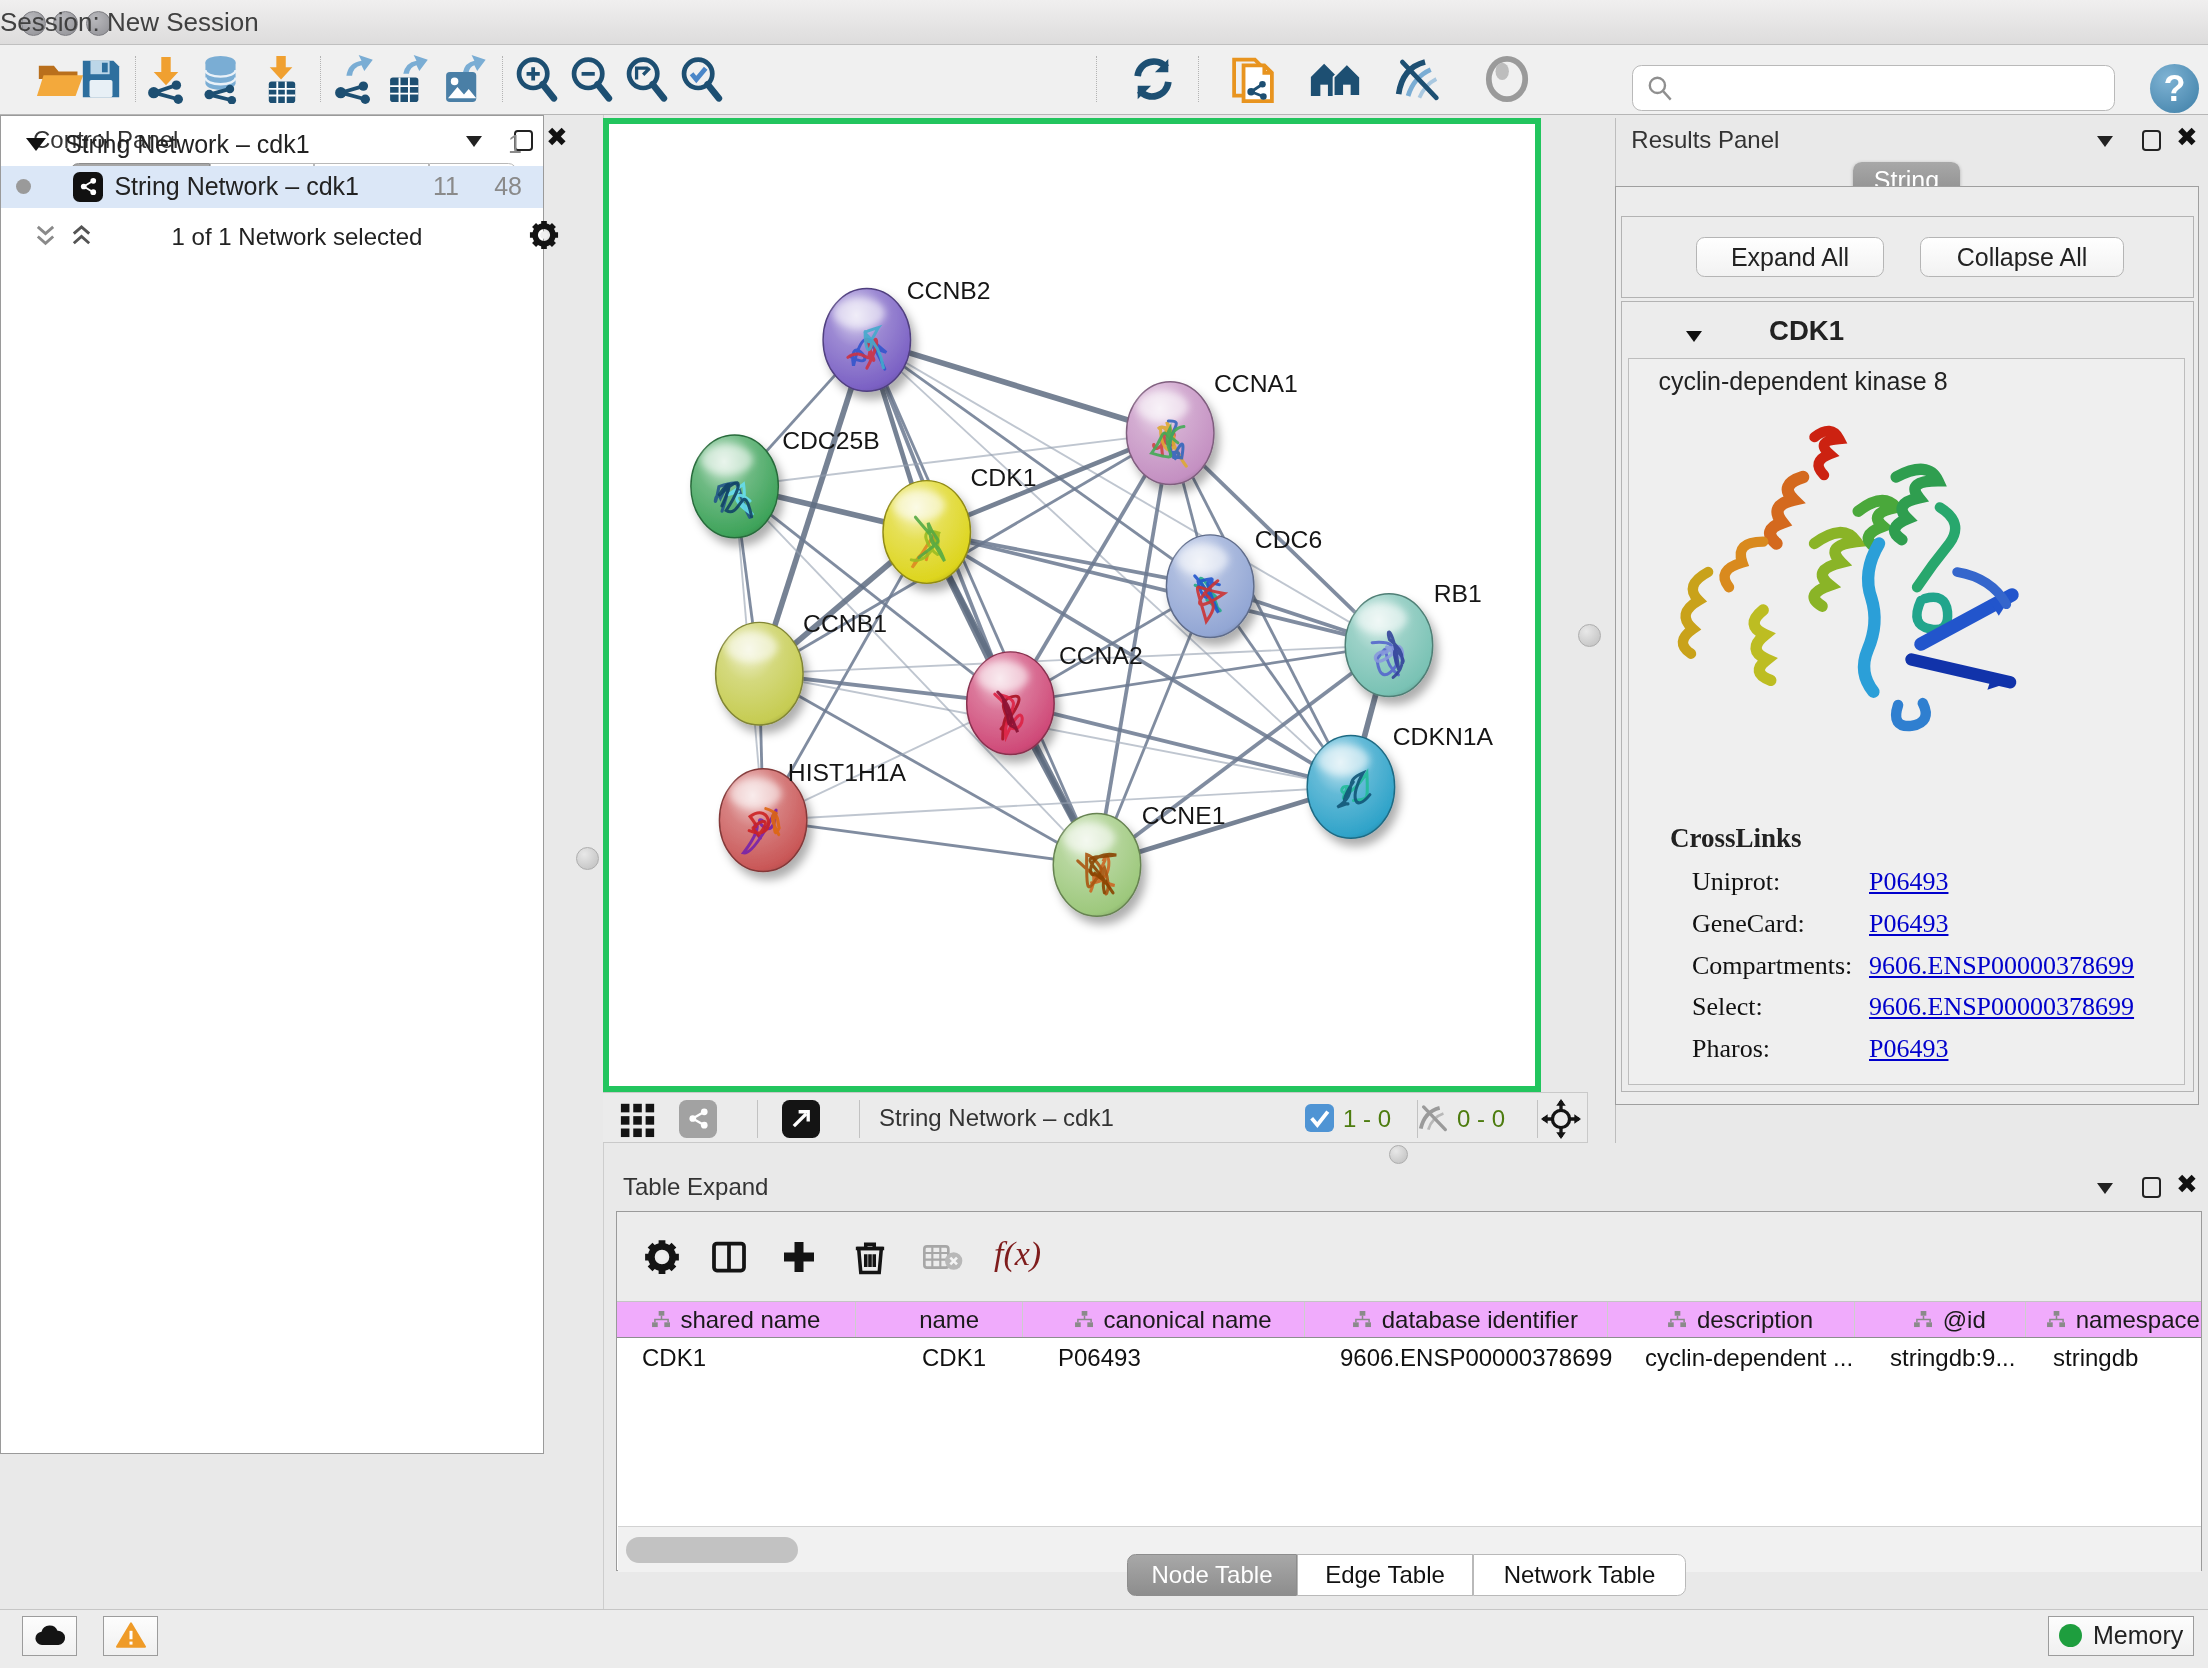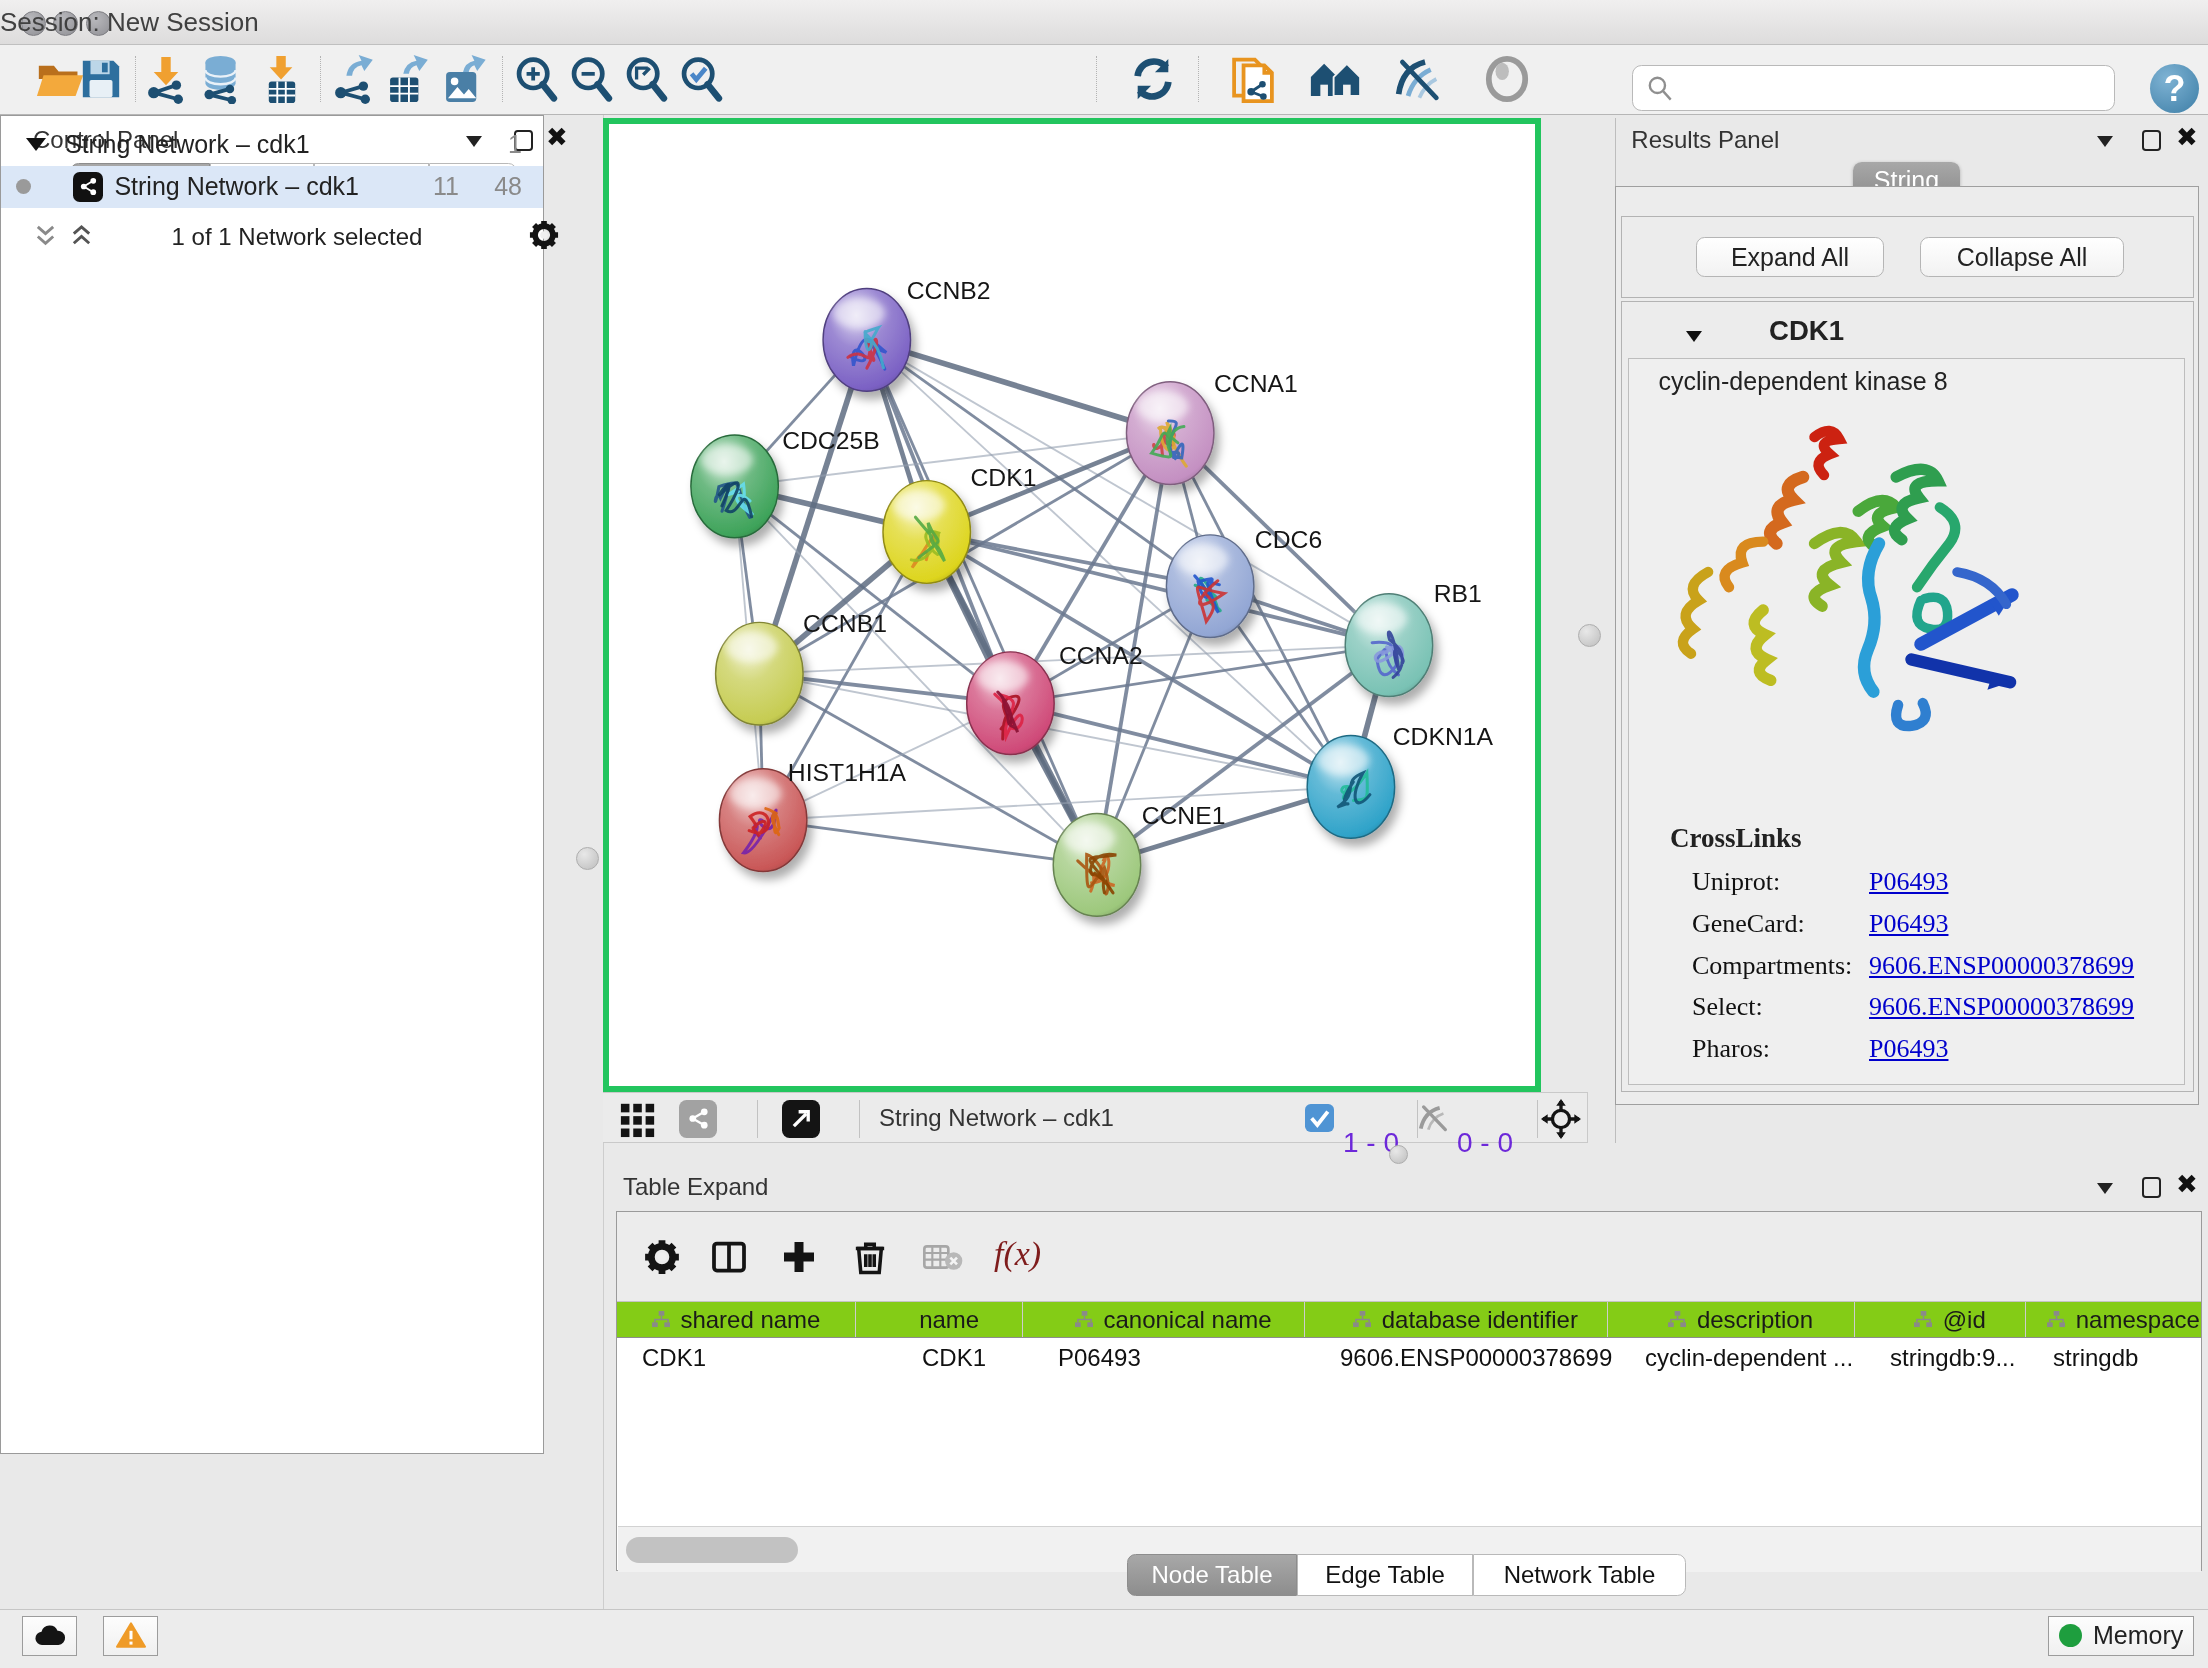--- a/index.html
+++ b/index.html
@@ -42,38 +42,38 @@
         border-top:13.3px solid #111;}
   .share-sq{width:30px;height:30px;border-radius:6.7px;background:#111;display:flex;align-items:center;justify-content:center;}
   
   #net-canvas{left:603px;top:118px;width:938px;height:974px;background:#fff;border:6px solid #22c55e;box-sizing:border-box;}
   #net-toolbar{left:603px;top:1092px;width:985px;height:51px;background:#ebebeb;
                border:1px solid #c9c9c9;border-left:none;box-sizing:border-box;
                display:flex;align-items:center;font-size:24px;color:#333;}
   .ntsep{width:0;height:38px;border-left:1px solid #c2c2c2;margin:0 13.3px;}
   .blk-sq{width:38px;height:38px;border-radius:7.6px;background:#141414;display:flex;align-items:center;justify-content:center;}
   .gry-sq{width:38px;height:38px;border-radius:7.6px;background:#a2a2a2;display:flex;align-items:center;justify-content:center;}
-  .stat-gray{color:#6d28d9;font-size:28px;margin-top:22px;}
+  .stat-gray{color:#4d7c0f;font-size:24px;}
   .splitter-dot{width:21px;height:21px;border-radius:50%;background:radial-gradient(circle at 35% 30%,#e8e8e8,#bdbdbd);
                 border:1px solid #adadad;}
   
   #rp-outer{left:1615px;top:186px;width:584px;height:919px;background:#ececec;border:1px solid #9f9f9f;box-sizing:border-box;}
   #rp-btnbox{left:1621px;top:216px;width:573px;height:82px;border:1px solid #b3b3b3;box-sizing:border-box;}
   .rp-btn{height:38px;background:linear-gradient(#ffffff,#f2f2f2);border:1px solid #b5b5b5;border-radius:8.6px;
           font-size:25px;display:flex;align-items:center;justify-content:center;}
   #rp-secbox{left:1621px;top:301px;width:573px;height:791px;border:1px solid #b3b3b3;box-sizing:border-box;}
   #rp-descbox{left:1628px;top:358px;width:557px;height:727px;background:#efefef;border:1px solid #bdbdbd;box-sizing:border-box;}
   .serif{font-family:"Liberation Serif",serif;}
   .xlink{color:#0000cc;text-decoration:underline;font-family:"Liberation Serif",serif;font-size:26px;}
   .xlabel{font-family:"Liberation Serif",serif;font-size:26px;color:#111;}
   
   #tp-box{left:616px;top:1211px;width:1586px;height:360px;background:#fff;border:1px solid #9a9a9a;box-sizing:border-box;}
   #tp-toolbar{left:0;top:0;width:100%;height:90px;background:#ececec;border-bottom:1px solid #c4c4c4;
               display:flex;align-items:center;box-sizing:border-box;}
-  #tp-header{left:0;top:90px;width:100%;height:36px;background:#84cc16;border-bottom:1.9px solid #8d8d8d;
+  #tp-header{left:0;top:90px;width:100%;height:36px;background:#f0abfc;border-bottom:1.9px solid #8d8d8d;
              display:flex;box-sizing:border-box;gap:20px;}
   .th{display:flex;align-items:center;justify-content:center;gap:9.5px;font-size:24px;color:#1a1a1a;
       border-right:1px solid #cdcdcd;box-sizing:border-box;overflow:hidden;white-space:nowrap;}
   #tp-row{left:0;top:126px;width:100%;height:40px;display:flex;font-size:24px;color:#111;}
   .td{display:flex;align-items:center;box-sizing:border-box;padding-left:25px;overflow:hidden;white-space:nowrap;}
   #tp-hscroll{left:1px;top:314px;width:1583px;height:45px;background:#f1f1f1;border-top:1px solid #d2d2d2;}
   #tp-thumb{left:7.6px;top:9.5px;width:172px;height:26px;background:#c2c2c2;border-radius:13.3px;}
   
   #statusbar{left:0;top:1609px;width:2208px;height:59px;background:#ececec;border-top:1px solid #c6c6c6;}
   .sbtn{top:5.7px;height:40px;background:linear-gradient(#fdfdfd,#f0f0f0);border:1.9px solid #9c9c9c;

